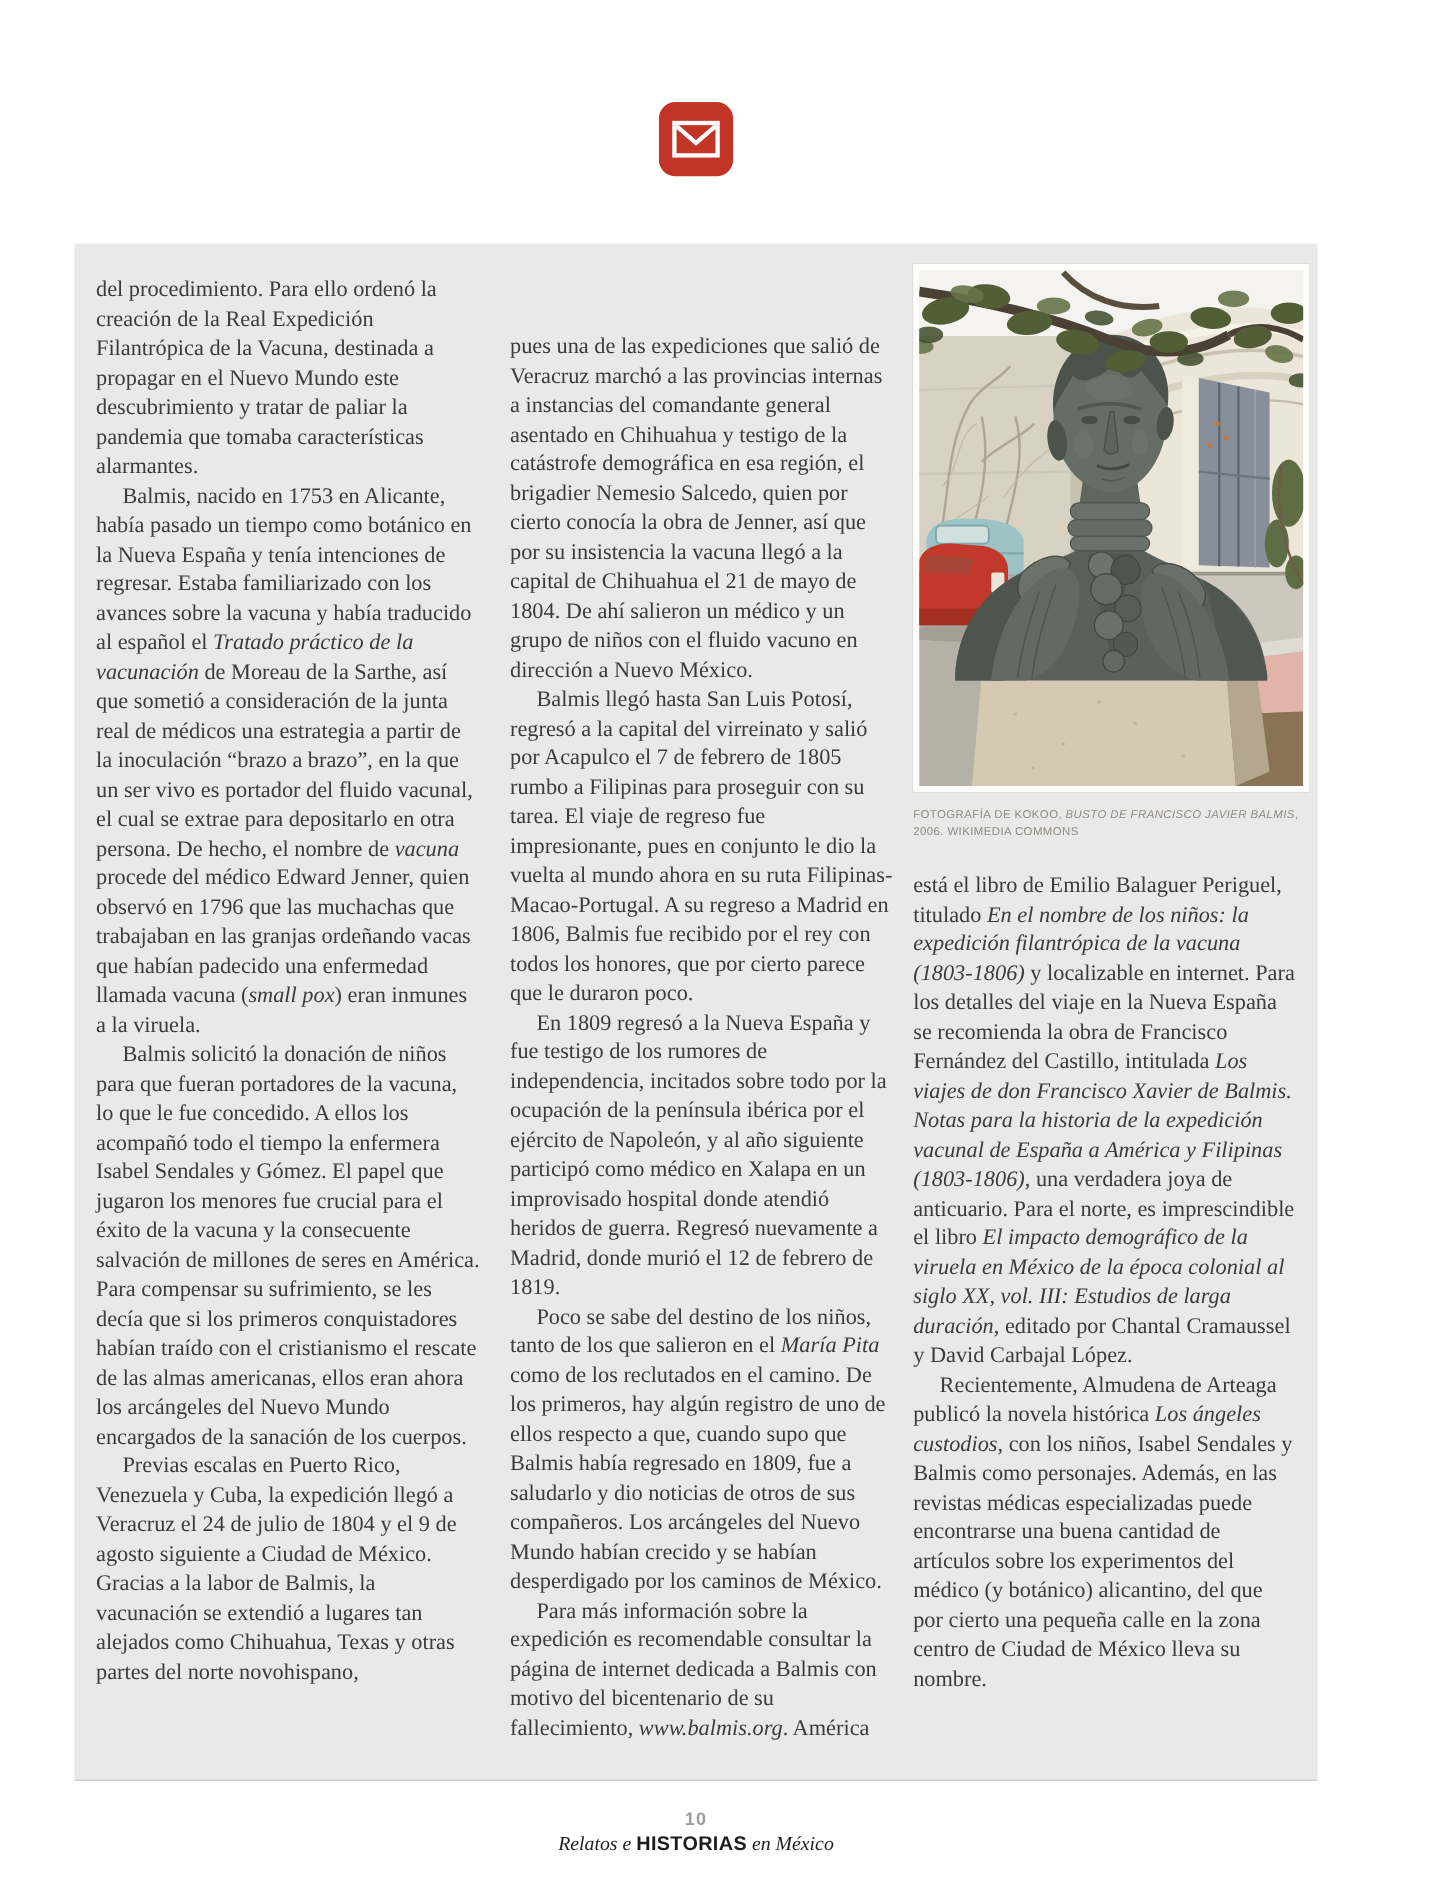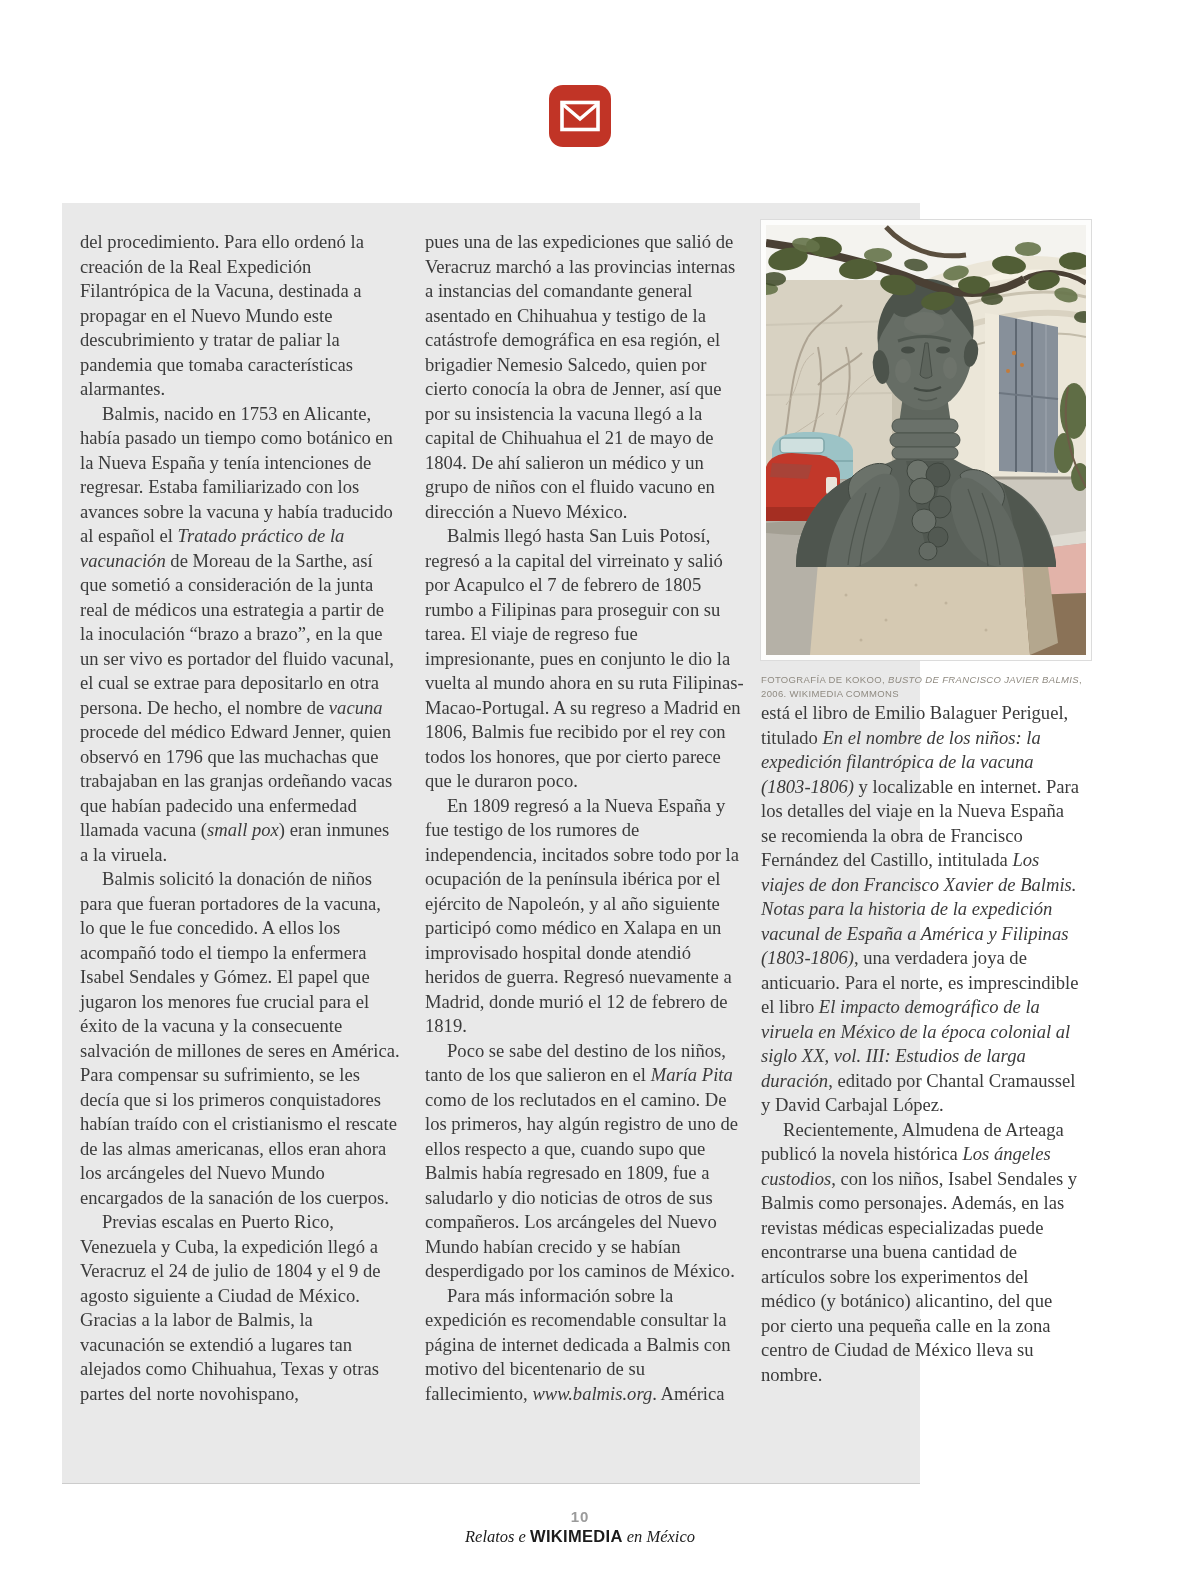--- a/index.html
+++ b/index.html
@@ -5,44 +5,44 @@
   html,body{margin:0;padding:0;}
   body{
     width:1200px;height:1572px;position:relative;background:#ffffff;
     font-family:"Liberation Serif", serif;overflow:hidden;
   }
   .page{position:absolute;inset:0;}
   
   .envelope{position:absolute;left:549px;top:85px;width:62px;height:62px;}
   
   .content{
-    position:absolute;left:62px;top:203px;width:858px;height:1280px;
+    position:absolute;left:62px;top:203px;width:1036px;height:1280px;
     background:#e9e9e9;border-bottom:1px solid #cccccc;
   }
   .col{
     position:absolute;top:27px;width:320px;
     font-size:18.6px;line-height:24.5px;color:#3b3b3b;
     text-align:left;
   }
   .col p{margin:0;}
   .col p.indent{text-indent:22px;}
   .run-italic{font-style:italic;}
   .col1{left:18px;}
-  .col2{left:363px;}
+  .col2{left:363px;margin-top:47px;}
   .col3wrap{position:absolute;left:699px;top:17px;width:334px;}
   .photo{
     width:320px;height:430px;background:#f4f3ef;border:5px solid #fdfdfc;
     box-shadow:0 0 0 1px #dcdcdc;display:block;
   }
   .caption{
     margin-top:13px;width:330px;text-align:left;
     font-family:"Liberation Sans", sans-serif;font-size:9.5px;line-height:14px;
     color:#8f8a81;letter-spacing:.35px;
   }
-  .col3{position:static;}
+  .col3{position:static;margin-top:25px;}
   .byline{
     margin-top:3px;text-align:right;font-style:italic;color:#8b8b8b;
     font-size:18px;
   }
   
   .footer{position:absolute;left:62px;top:1488px;width:1036px;text-align:center;margin-top:20px;}
   .pagenum{
     font-family:"Liberation Sans", sans-serif;font-weight:bold;
     font-size:15px;color:#9b9b9b;letter-spacing:1px;
   }
@@ -257,16 +257,16 @@
 
       <div class="col col3">
           <p><span>está el libro de Emilio Balaguer Periguel, titulado </span><span class="run-italic">En el nombre de los niños: la expedición filantrópica de la vacuna (1803-1806)</span><span> y localizable en internet. Para los detalles del viaje en la Nueva España se recomienda la obra de Francisco Fernández del Castillo, intitulada </span><span class="run-italic">Los viajes de don Francisco Xavier de Balmis. Notas para la historia de la expedición vacunal de España a América y Filipinas (1803-1806)</span><span>, una verdadera joya de anticuario. Para el norte, es imprescindible el libro </span><span class="run-italic">El impacto demográfico de la viruela en México de la época colonial al siglo XX, vol. III: Estudios de larga duración</span><span>, editado por Chantal Cramaussel y David Carbajal López.</span></p>
           <p class="indent"><span>Recientemente, Almudena de Arteaga publicó la novela histórica </span><span class="run-italic">Los ángeles custodios</span><span>, con los niños, Isabel Sendales y Balmis como personajes. Además, en las revistas médicas especializadas puede encontrarse una buena cantidad de artículos sobre los experimentos del médico (y botánico) alicantino, del que por cierto una pequeña calle en la zona centro de Ciudad de México lleva su nombre.</span></p>
         </div>
     </div>
   </div>
 
   <div class="footer">
     <div class="pagenum">10</div>
-    <div class="brand"><span class="run-italic-serif">Relatos e </span><span class="run-bold-sans">WIKIMEDIA</span><span class="run-italic-serif"> en México</span></div>
+    <div class="brand"><span class="run-italic-serif">Relatos e </span><span class="run-bold-sans">HISTORIAS</span><span class="run-italic-serif"> en México</span></div>
   </div>
 
 </div>
 
 </body></html>

